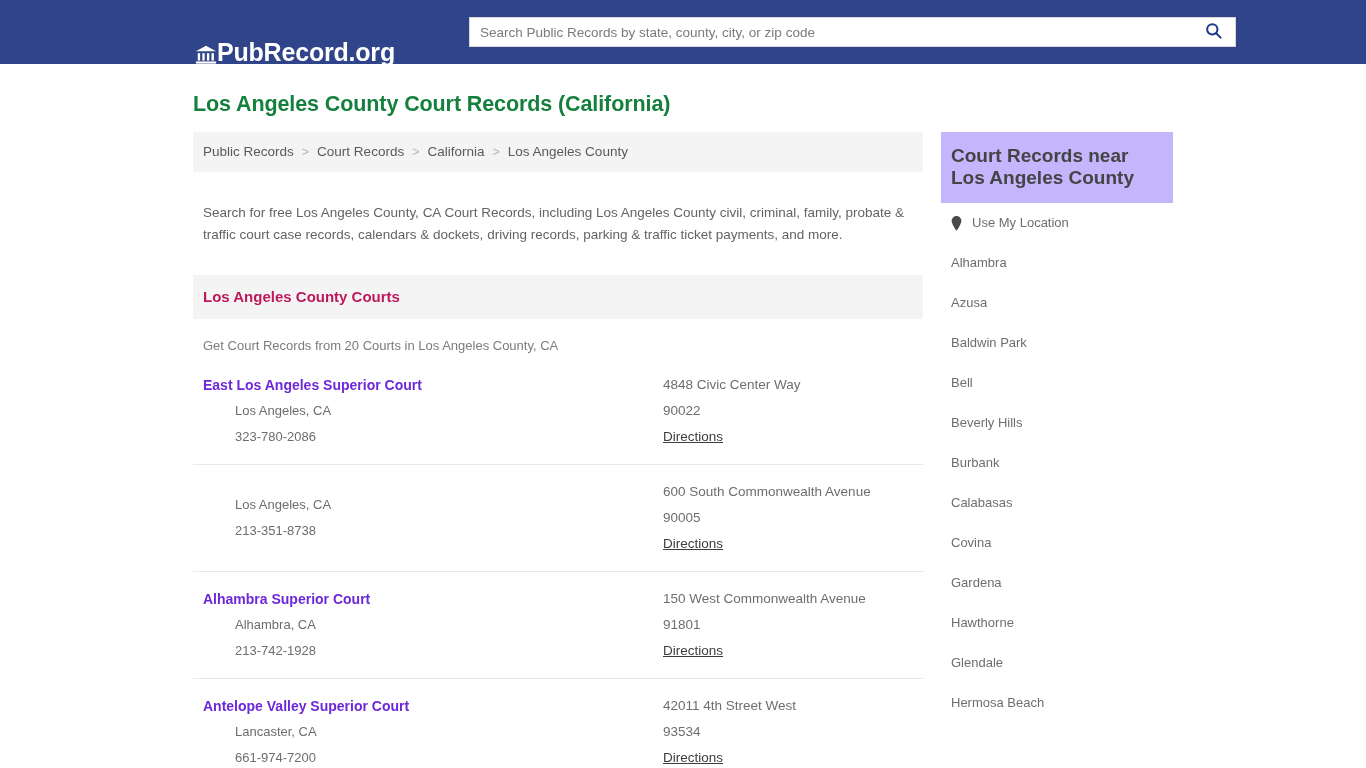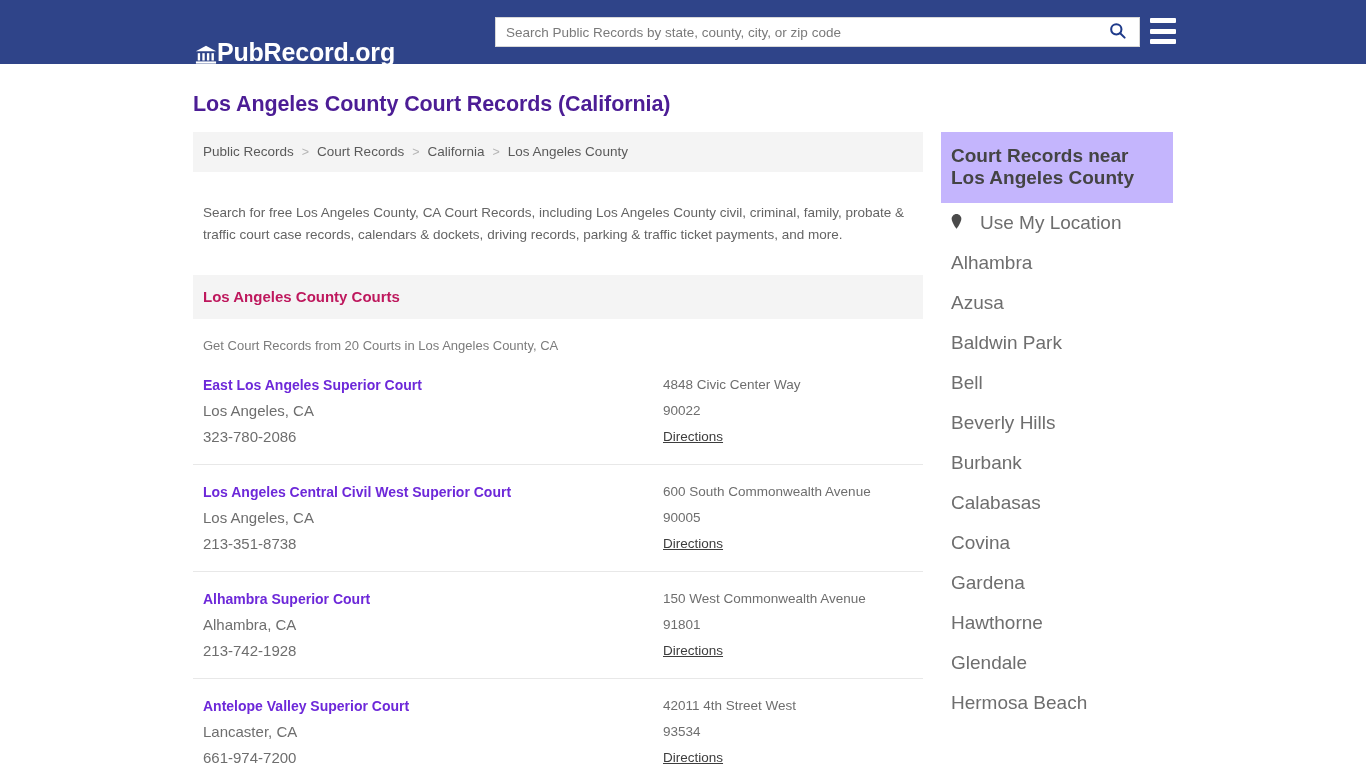--- a/index.html
+++ b/index.html
@@ -38,23 +38,23 @@
     color: #ffffff;
     font-size: 25px;
     font-weight: bold;
     letter-spacing: -0.2px;
     line-height: 28px;
     white-space: nowrap;
   }
 
   .search-wrap {
     position: absolute;
-    left: 495px;
+    left: 469px;
     top: 17px;
-    width: 645px;
+    width: 767px;
     height: 30px;
     background: #ffffff;
     border: 1px solid #d8d8d8;
     display: flex;
     align-items: center;
   }
   .search-input {
     flex: 1;
     height: 28px;
     border: none;
@@ -105,21 +105,21 @@
   }
   .container {
     width: 980px;
     margin: 0 auto;
     padding: 0 0 0 0;
     position: relative;
   }
   .page-title {
     font-size: 21.5px;
     font-weight: bold;
-    color: #4c1d95;
+    color: #15803d;
     margin: 0;
     padding: 27px 0 14px 0;
     line-height: 27px;
     letter-spacing: -0.1px;
   }
 
   .cols {
     display: flex;
     align-items: flex-start;
     gap: 0;
@@ -187,23 +187,24 @@
   .court-name {
     font-size: 14px;
     font-weight: bold;
     color: #6d28d9;
     line-height: 26px;
     cursor: pointer;
     text-decoration: none;
     display: block;
   }
   .court-city, .court-phone {
-    font-size: 15px;
+    font-size: 13px;
     color: #6e6e6e;
     line-height: 26px;
+    margin-left: 32px;
   }
   .court-street, .court-zip {
     font-size: 13.5px;
     color: #6e6e6e;
     line-height: 26px;
   }
   .directions-link {
     font-size: 13.5px;
     color: #3d3d3d;
     line-height: 26px;
@@ -216,28 +217,28 @@
   .side-head {
     background: #c4b5fd;
     padding: 13px 10px 14px 10px;
     font-size: 19px;
     font-weight: bold;
     color: #444444;
     line-height: 22px;
   }
   .side-list { padding: 0; margin: 0; list-style: none; }
   .side-item {
-    font-size: 19px;
+    font-size: 13px;
     color: #6e6e6e;
     padding: 11px 10px 11px 10px;
     line-height: 18px;
     cursor: pointer;
     display: flex;
-    align-items: flex-start;
-    gap: 18px;
+    align-items: center;
+    gap: 10px;
   }
   .side-item a { color: #6e6e6e; text-decoration: none; }
   .pin-icon { width: 11px; height: 15px; display: block; flex: none; }
 </style>
 </head>
 <body>
 
 <div class="site-header">
 
   <a class="brand" href="#">
@@ -305,21 +306,20 @@
           </div>
           <div class="court-right">
             <div class="court-street">4848 Civic Center Way</div>
             <div class="court-zip">90022</div>
             <a href="#" class="directions-link">Directions</a>
           </div>
         </div>
 
         <div class="court-row">
           <div class="court-left">
-            <a href="#" class="court-name">Los Angeles Central Civil West Superior Court</a>
             <div class="court-city">Los Angeles, CA</div>
             <div class="court-phone">213-351-8738</div>
           </div>
           <div class="court-right">
             <div class="court-street">600 South Commonwealth Avenue</div>
             <div class="court-zip">90005</div>
             <a href="#" class="directions-link">Directions</a>
           </div>
         </div>
 

